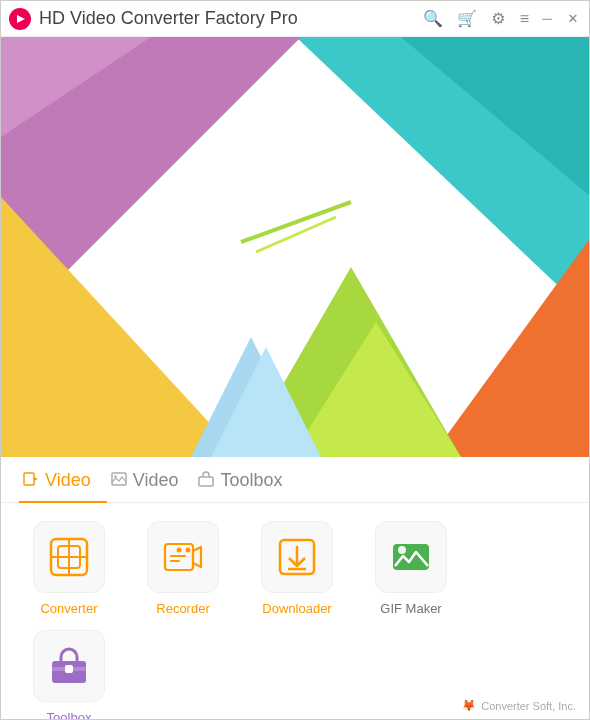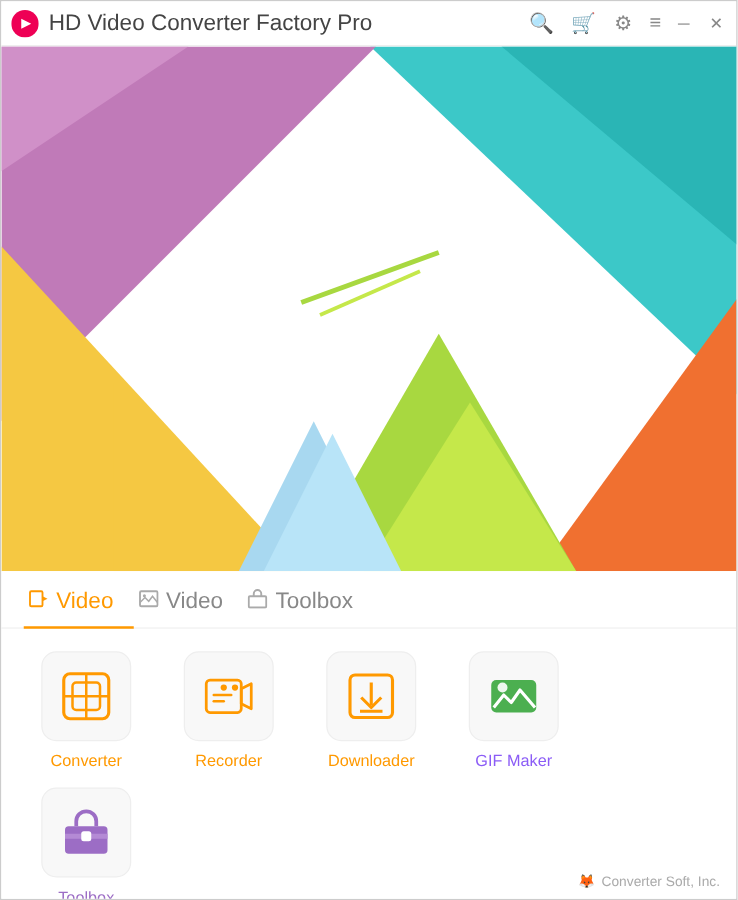--- a/index.html
+++ b/index.html
@@ -121,21 +121,21 @@
       align-items: center;
       justify-content: center;
       margin-bottom: 8px;
       border: 1px solid #eee;
     }
     .tool-label {
       font-size: 13px;
       font-weight: 500;
     }
     .tool-label.orange { color: #f90; }
-    .tool-label.green { color: #8b5cf6; }
+    .tool-label.green { color: #737373; }
     .tool-label.purple { color: #9c6dc5; }
 
     
     #footer {
       position: absolute;
       bottom: 8px;
       right: 14px;
       font-size: 11px;
       color: #aaa;
       display: flex;

